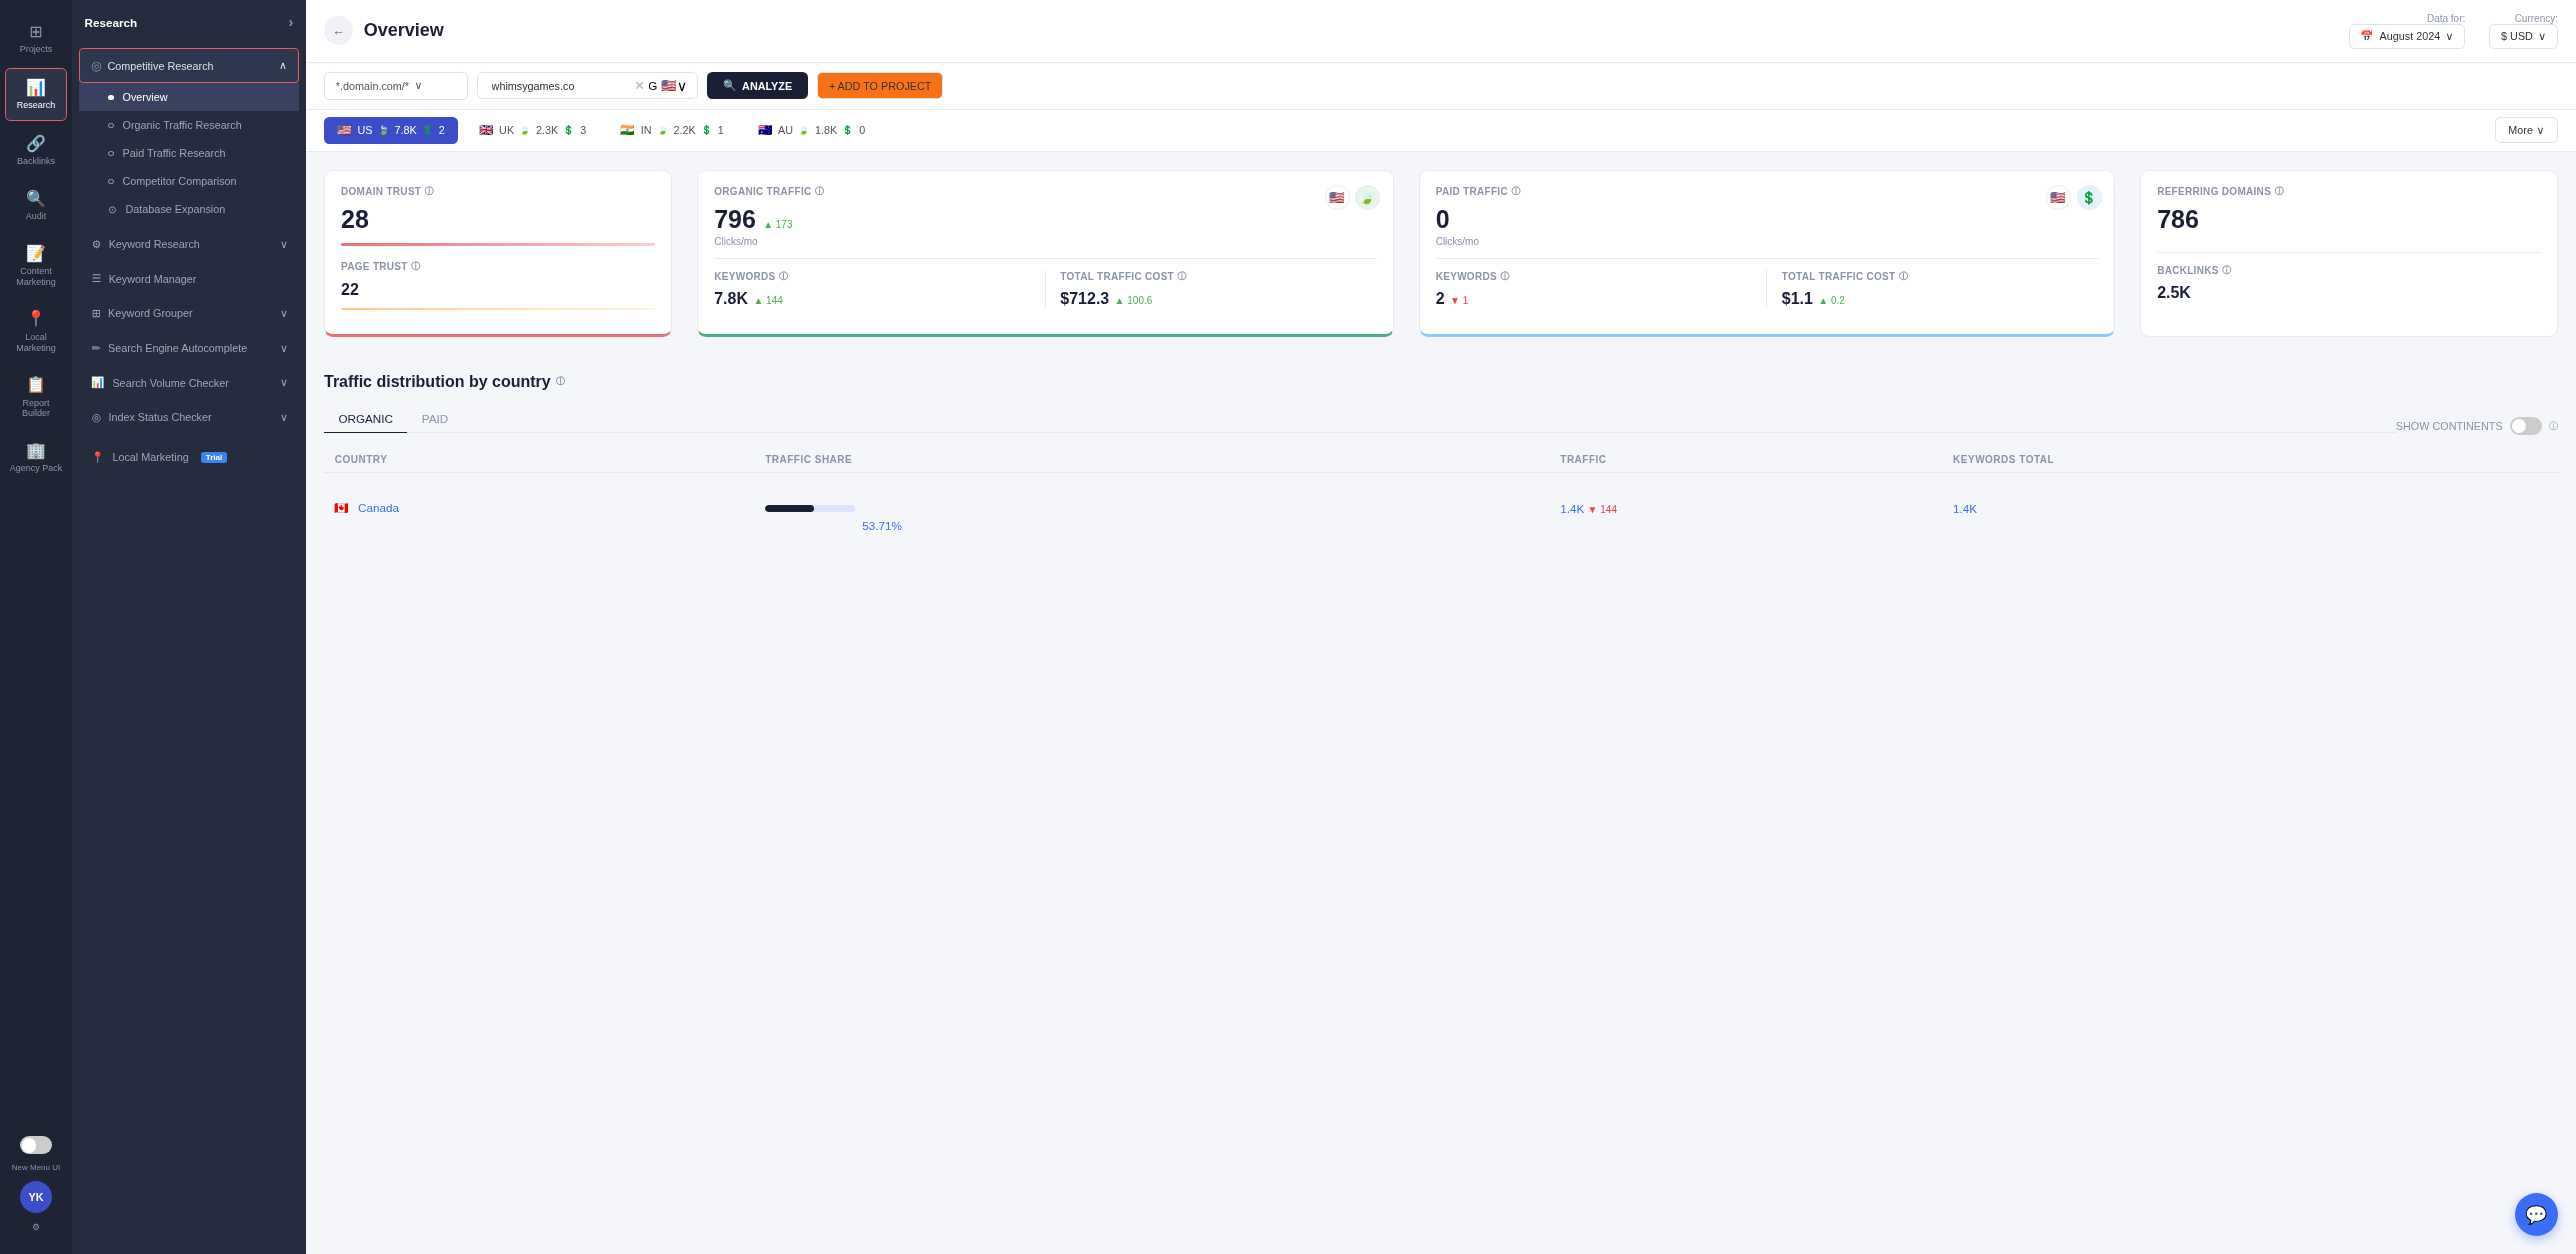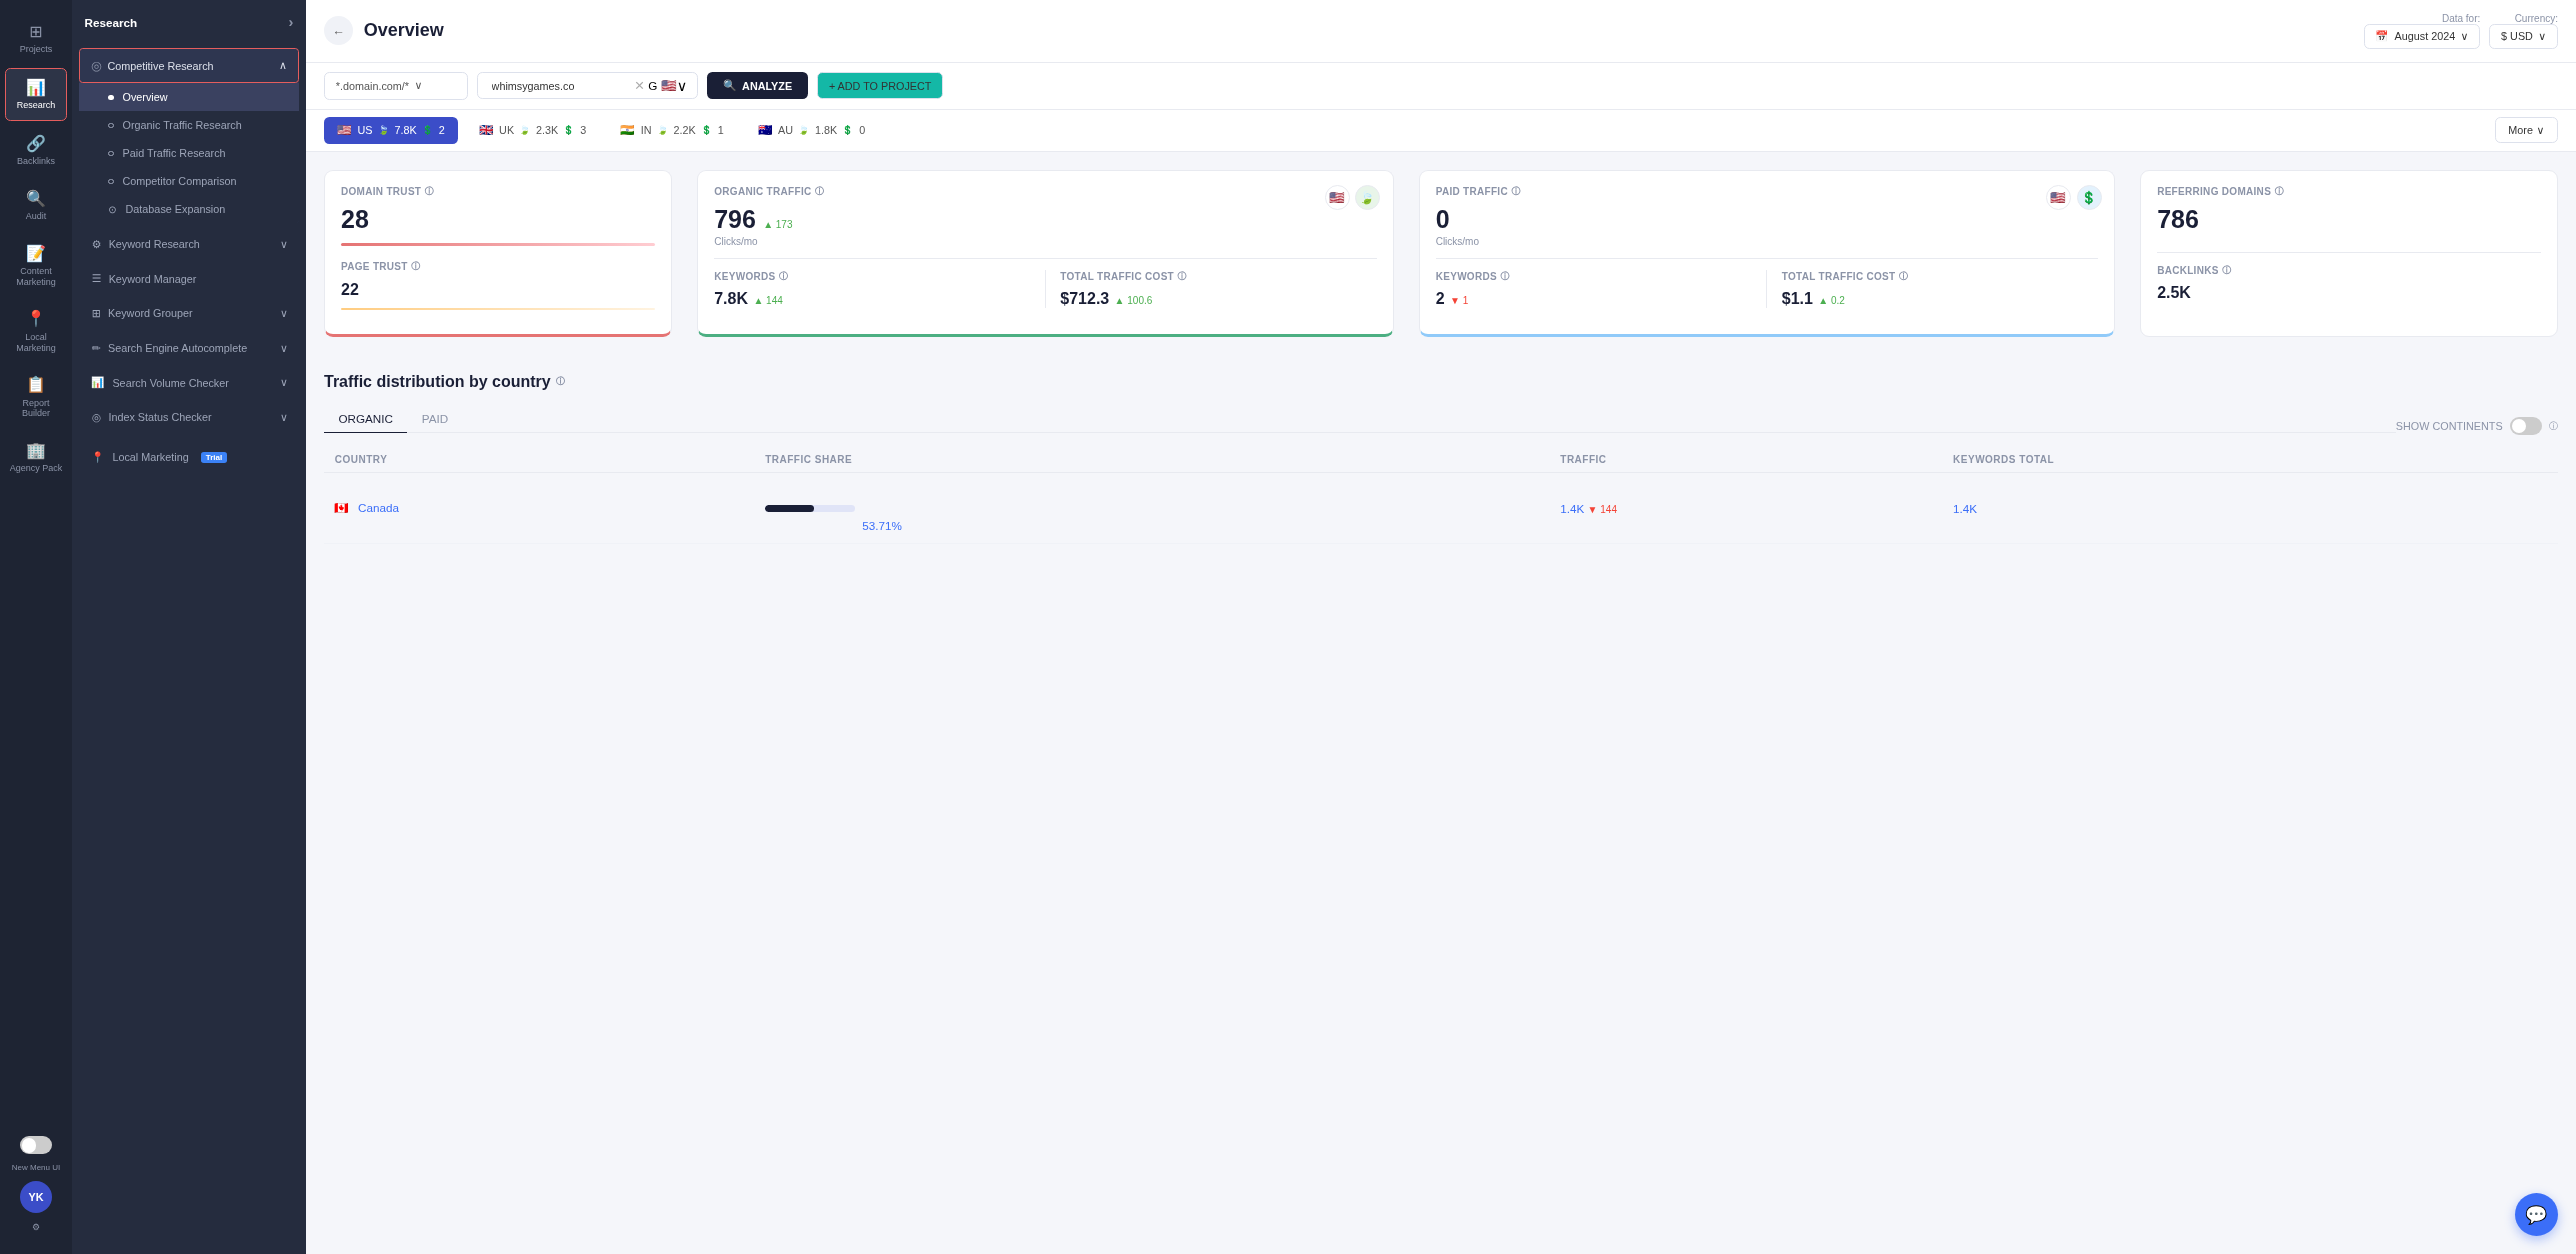--- a/index.html
+++ b/index.html
@@ -59,21 +59,21 @@
     .topbar {
       background: #fff; padding: 12.6px 18px; display: flex; align-items: center; gap: 10.8px;
       border-bottom: 0.9px solid #e8eaf0; flex-shrink: 0;
     }
     .back-btn {
       width: 29px; height: 29px; border-radius: 50%; background: #f0f2f7;
       display: flex; align-items: center; justify-content: center; cursor: pointer; font-size: 12.6px; color: #555;
     }
     .page-title { font-size: 18px; font-weight: 700; color: #1a1f36; flex: 1; }
     .data-for-label { font-size: 10px; color: #8b93a7; }
-    .topbar-right { display: flex; align-items: center; gap: 9px; }
+    .topbar-right { display: flex; align-items: center; gap: 24px; }
     .date-picker-btn, .currency-btn {
       display: flex; align-items: center; gap: 5.4px; border: 0.9px solid #dde1ec; border-radius: 5.4px;
       padding: 5.4px 10.8px; font-size: 10.8px; cursor: pointer; background: #fff; color: #333;
     }
 
     
     .filter-bar {
       background: #fff; padding: 9px 18px; display: flex; align-items: center; gap: 9px;
       border-bottom: 0.9px solid #e8eaf0; flex-shrink: 0;
     }
@@ -89,21 +89,21 @@
       border: none; outline: none; font-size: 10.8px; color: #333; padding: 6.3px 3.6px; background: transparent; flex: 1;
     }
     .domain-input-wrap .flag { font-size: 12.6px; margin-left: 3.6px; }
     .domain-input-wrap .clear-btn { cursor: pointer; color: #aaa; font-size: 12.6px; }
     .analyze-btn {
       background: #1a1f36; color: #fff; border: none; border-radius: 5.4px;
       padding: 7.2px 16px; font-size: 10.8px; font-weight: 600; cursor: pointer; display: flex; align-items: center; gap: 5.4px;
     }
     .add-project-btn {
       display: flex; align-items: center; gap: 5.4px; border: 0.9px solid #dde1ec; border-radius: 5.4px;
-      padding: 6.3px 10.8px; font-size: 10.8px; cursor: pointer; background: #14b8a6; color: #333;
+      padding: 6.3px 10.8px; font-size: 10.8px; cursor: pointer; background: #f97316; color: #333;
     }
 
     
     .country-tabs {
       background: #fff; padding: 7.2px 18px; display: flex; align-items: center; gap: 7.2px;
       border-bottom: 0.9px solid #e8eaf0; flex-shrink: 0;
     }
     .country-tab {
       display: flex; align-items: center; gap: 5.4px; padding: 5.4px 12.6px; border-radius: 5.4px;
       font-size: 10.8px; cursor: pointer; border: 0.9px solid transparent; color: #555;

